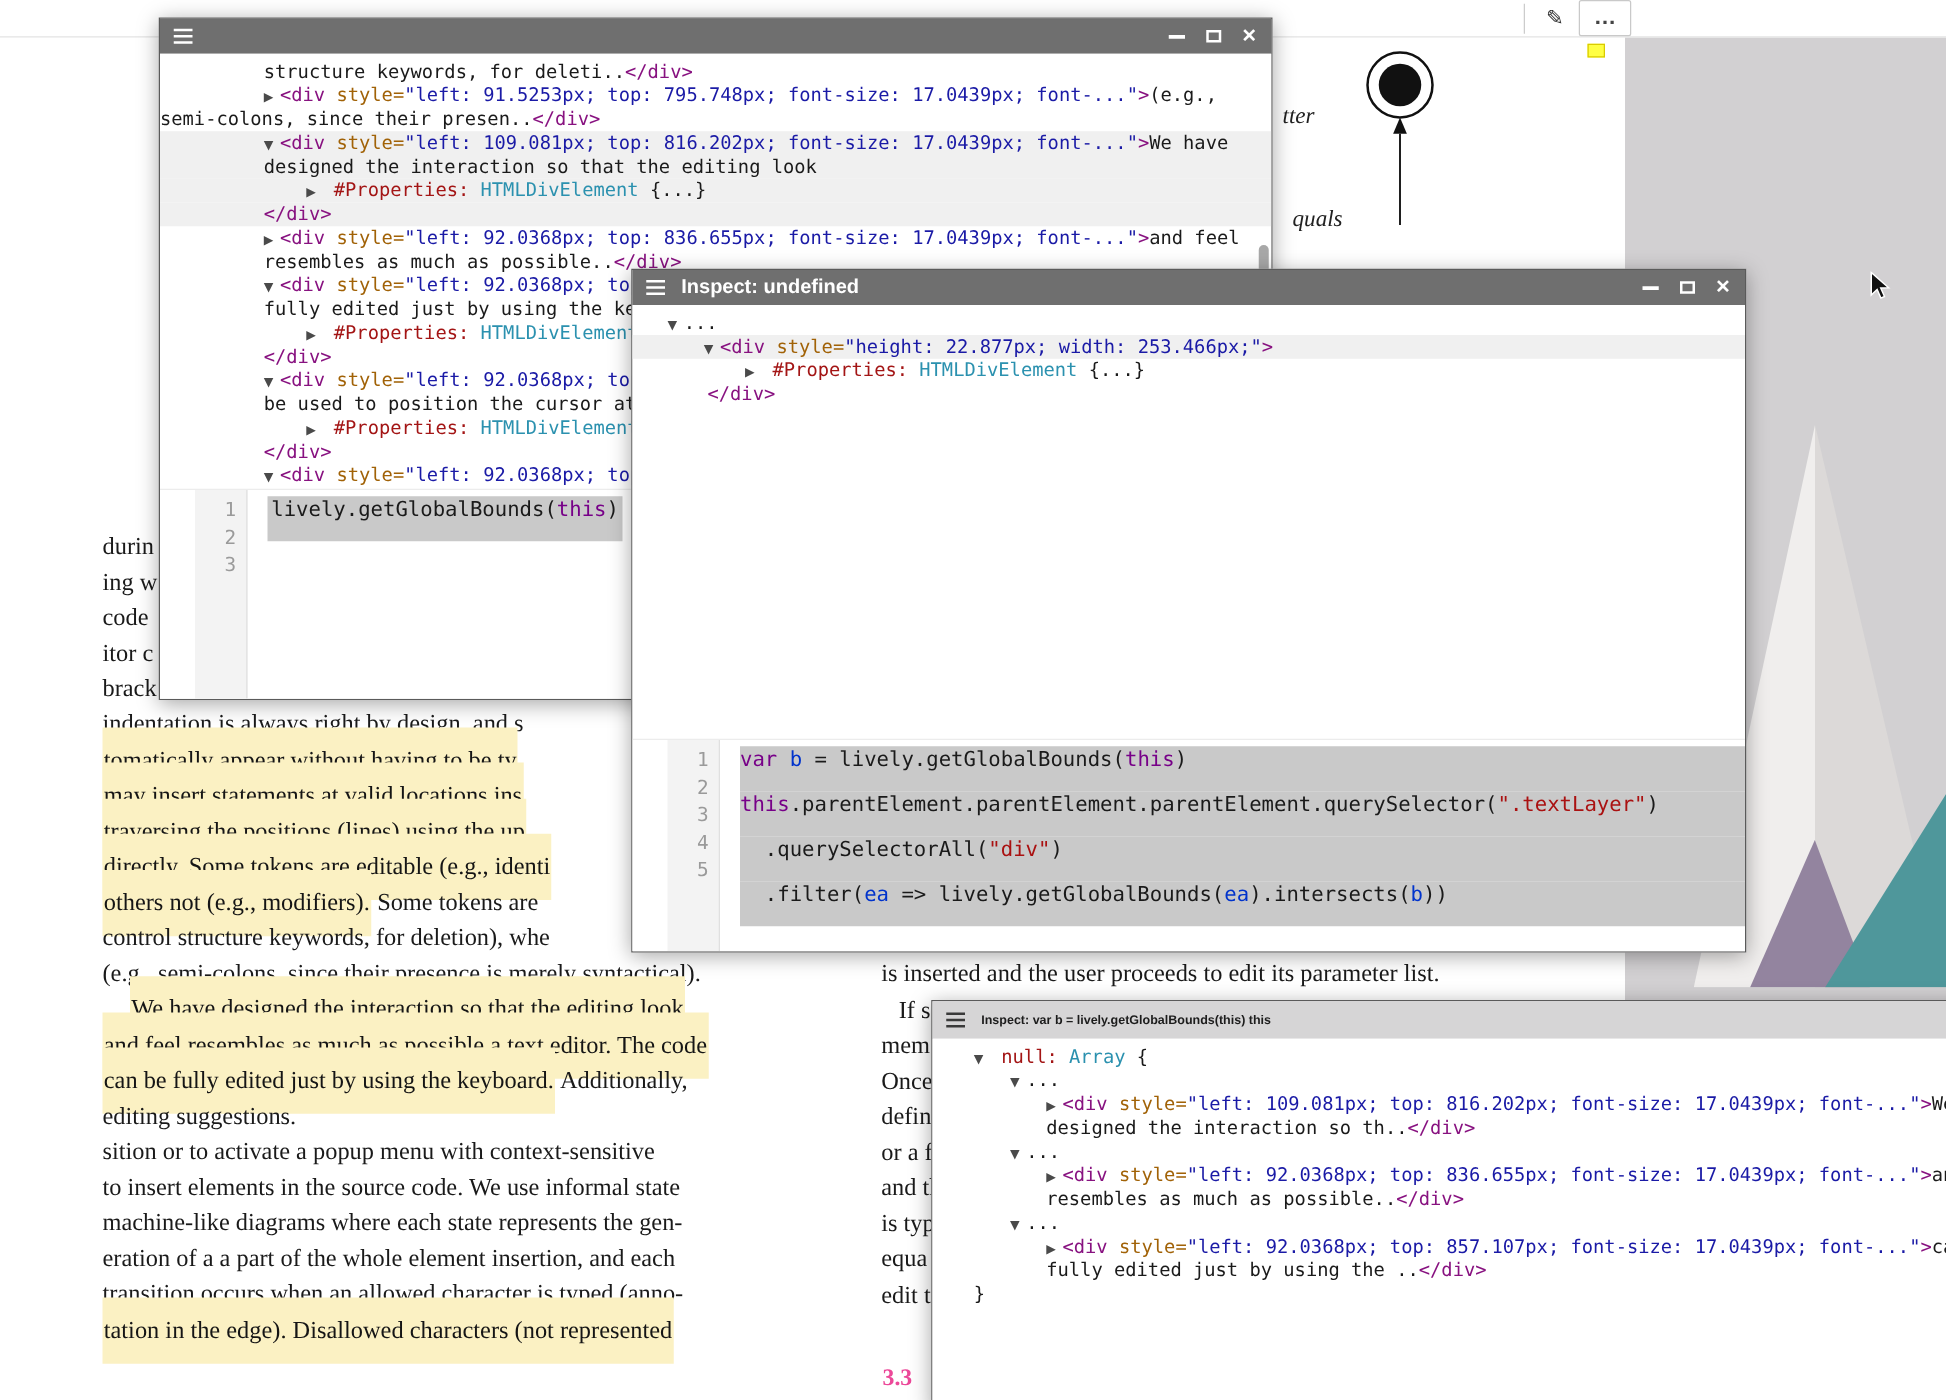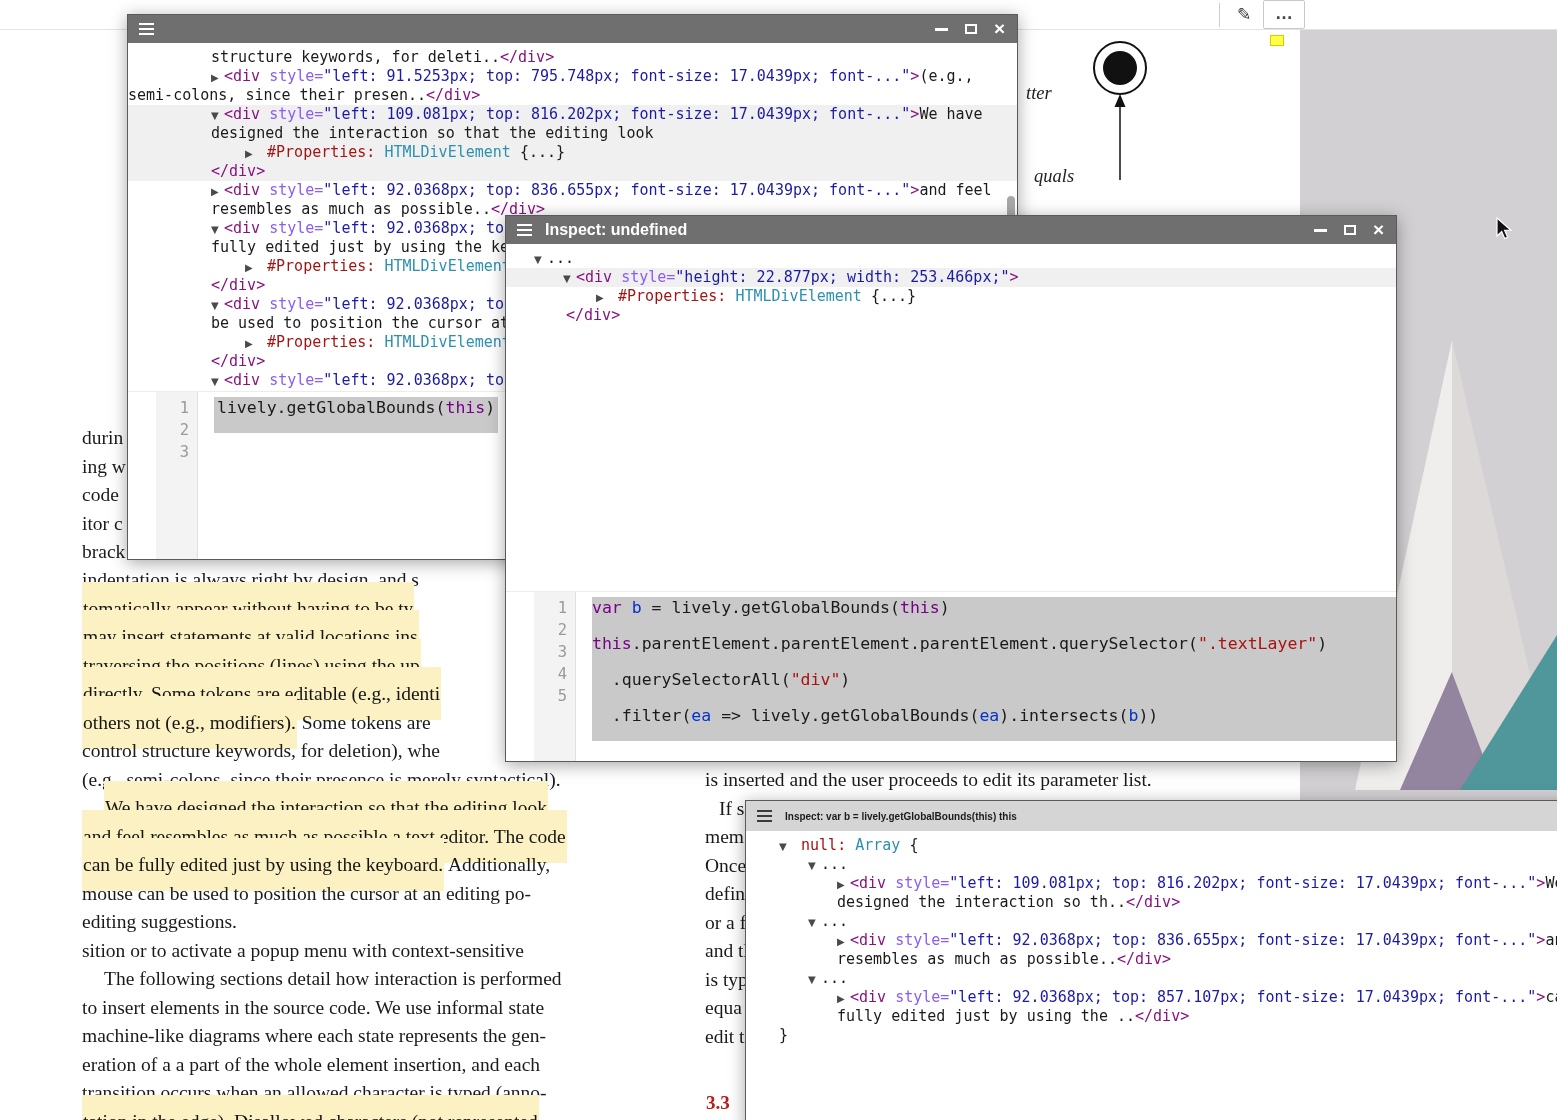--- a/index.html
+++ b/index.html
@@ -22,21 +22,21 @@
 .tb-more{position:absolute;left:1263px;top:0;width:42px;height:29px;border:1px solid #c9c9c9;border-radius:2px;background:#fff;font-size:18px;font-weight:bold;color:#444;text-align:center;line-height:24px;cursor:pointer}
 .marker{position:absolute;left:1270px;top:35px;width:14px;height:11px;background:#ffff43;border:1px solid #d9cb00;z-index:2}
 
 
 .pdfcol{position:absolute;white-space:nowrap;font-family:"Liberation Serif",serif;color:#151515}
 .pdfcol .trow{line-height:28.5px;font-size:19.5px;height:28.5px}
 .sg-hl{background:#fbf1c3;padding:16px 1px}
 #left-col{left:82px;top:566px;width:590px}
 #frag-col{left:82px;top:424px;width:90px}
 #right-col{left:705px;top:766px;width:570px}
-.section-num{position:absolute;left:706px;top:1092px;font-size:19px;font-weight:bold;font-family:"Liberation Serif",serif;color:#b91c1c}
+.section-num{position:absolute;left:706px;top:1092px;font-size:19px;font-weight:bold;font-family:"Liberation Serif",serif;color:#ec4899}
 .diagram-label{position:absolute;font-family:"Liberation Serif",serif;font-style:italic;font-size:18.5px;color:#222}
 #lbl-top{left:1026px;top:83px}
 #lbl-bottom{left:1034px;top:166px}
 .diagram-svg{position:absolute;left:1040px;top:30px}
 
 
 .window{position:absolute;background:#fff;border:1px solid #5a5a5a;box-shadow:0 3px 16px rgba(0,0,0,.35);display:flex;flex-direction:column}
 #w1{left:127px;top:14px;width:891px;height:546px;z-index:10}
 #w2{left:505px;top:215px;width:892px;height:547px;z-index:20}
 #w3{left:745px;top:800px;width:860px;height:330px;z-index:15}
@@ -55,21 +55,21 @@
 
 
 .tree{font-family:"DejaVu Sans Mono",monospace;font-size:15px;padding-top:5px;white-space:nowrap;overflow:hidden;flex:none}
 #w1 .tree{height:348px}
 #w2 .tree{height:347px}
 #w3 .tree{height:295px}
 .tree .trow{height:19px;line-height:19px}
 .bgrow{background:#f0f0f0}
 .sg-a{font-family:"DejaVu Sans",sans-serif;font-size:10px;color:#4a4a4a;display:inline-block;width:13px}
 .sg-t{color:#881280}
-.sg-at{color:#8b5cf6}
+.sg-at{color:#a16207}
 .sg-v{color:#1a1aa6}
 .sg-pr{color:#a31515}
 .sg-c{color:#2b91af}
 .sg-p{color:#1a1a1a}
 .sg-k{color:#770088}
 .sg-d{color:#0033cc}
 .sg-s{color:#aa1111}
 .scrollthumb{position:absolute;right:2px;top:153px;width:8px;height:38px;background:#a8a8a8;border-radius:4px;cursor:pointer}
 
 
@@ -121,24 +121,22 @@
       <div class="trow"><span class="sg-hl">tomatically appear without having to be ty</span></div>
       <div class="trow"><span class="sg-hl">may insert statements at valid locations ins</span></div>
       <div class="trow"><span class="sg-hl">traversing the positions (lines) using the up</span></div>
       <div class="trow"><span class="sg-hl">directly. Some tokens are editable (e.g., identi</span></div>
       <div class="trow"><span class="sg-hl">others not (e.g., modifiers).</span><span class="sg-p"> Some tokens are</span></div>
       <div class="trow"><span class="sg-p">control structure keywords, for deletion), whe</span></div>
       <div class="trow"><span class="sg-p">(e.g., semi-colons, since their presence is merely syntactical).</span></div>
       <div class="trow" style="padding-left: 22px;"><span class="sg-hl">We have designed the interaction so that the editing look</span></div>
       <div class="trow"><span class="sg-hl">and feel resembles as much as possible a text editor. The code</span></div>
       <div class="trow"><span class="sg-hl">can be fully edited just by using the keyboard.</span><span class="sg-p"> Additionally,</span></div>
-      <div class="trow"><span class="sg-p">mouse can be used to position the cursor at an editing po-</span></div>
       <div class="trow"><span class="sg-p">editing suggestions.</span></div>
       <div class="trow"><span class="sg-p">sition or to activate a popup menu with context-sensitive</span></div>
-      <div class="trow" style="padding-left: 22px;"><span class="sg-p">The following sections detail how interaction is performed</span></div>
       <div class="trow"><span class="sg-p">to insert elements in the source code. We use informal state</span></div>
       <div class="trow"><span class="sg-p">machine-like diagrams where each state represents the gen-</span></div>
       <div class="trow"><span class="sg-p">eration of a a part of the whole element insertion, and each</span></div>
       <div class="trow"><span class="sg-p">transition occurs when an allowed character is typed (anno-</span></div>
       <div class="trow"><span class="sg-hl">tation in the edge). Disallowed characters (not represented</span></div>
     </div>
   <div class="pdfcol" id="right-col">
       <div class="trow"><span class="sg-p">is inserted and the user proceeds to edit its parameter list.</span></div>
       <div class="trow" style="padding-left: 14px;"><span class="sg-p">If s</span></div>
       <div class="trow"><span class="sg-p">mem</span></div>

